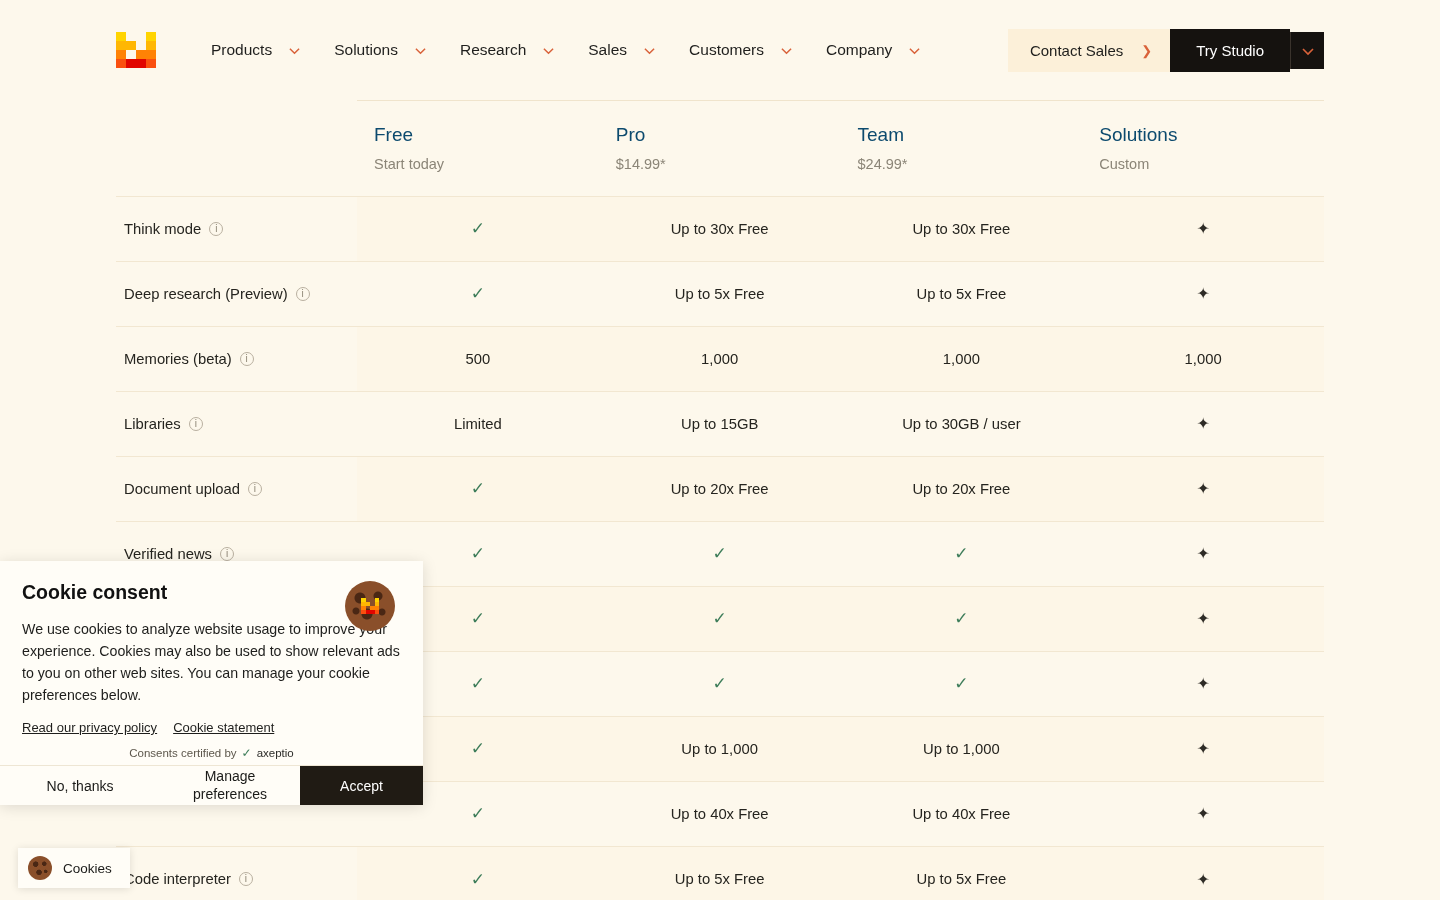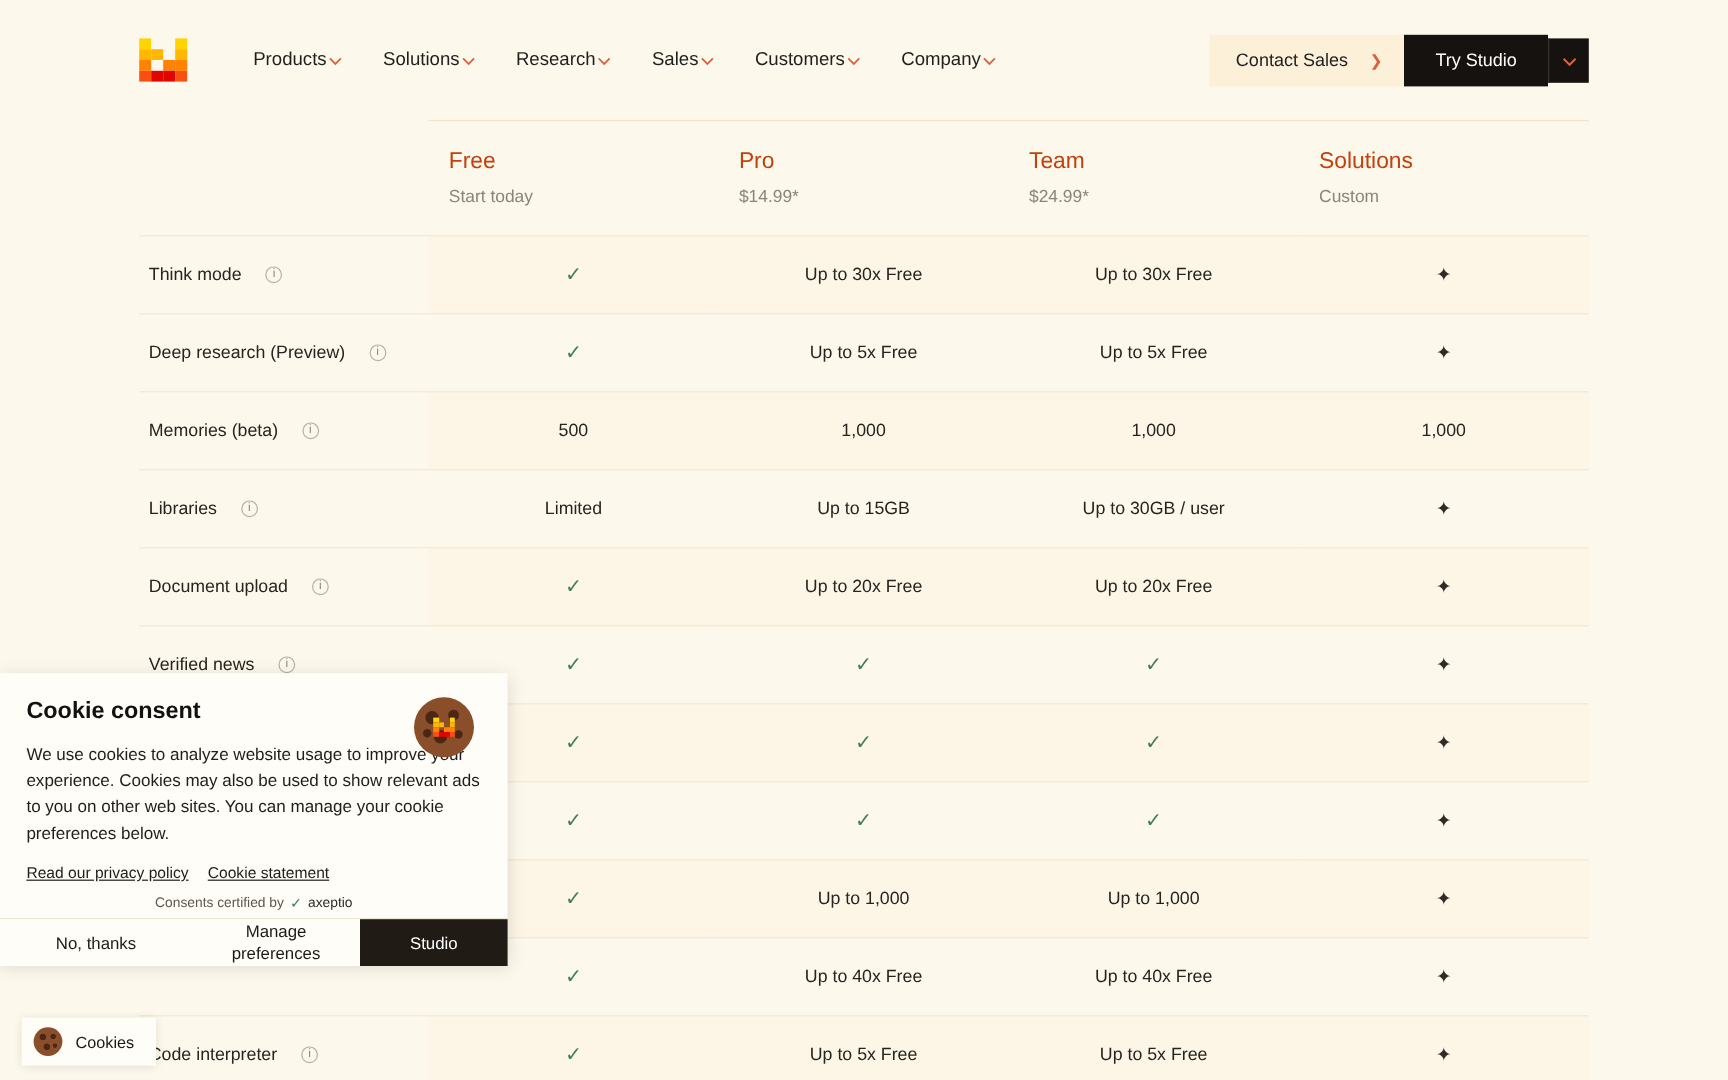--- a/index.html
+++ b/index.html
@@ -34,21 +34,21 @@
   }
   .logo-grid i { display: block; }
   .nav {
     display: flex;
     align-items: center;
     gap: 0px;
   }
   .nav-item {
     display: flex;
     align-items: center;
-    gap: 2px;
+    gap: 17px;
     font-size: 15.5px;
     color: #1f1f1d;
     padding: 8px 17px;
     cursor: pointer;
     white-space: nowrap;
   }
   .chev {
     display: inline-block;
     width: 11px; height: 11px;
     position: relative;
@@ -107,21 +107,21 @@
   .pricing thead th {
     text-align: left;
     padding: 22px 0 24px 0;
     vertical-align: top;
     border-top: 1px solid #f0e4cc;
     font-weight: normal;
   }
   .pricing thead th.first { border-top: none; }
   .plan-name {
     font-size: 19px;
-    color: #c2410c;
+    color: #0c4a6e;
     line-height: 1.25;
     padding-left: 17px;
   }
   .plan-sub {
     font-size: 14.5px;
     color: #8b8577;
     margin-top: 9px;
     padding-left: 17px;
   }
 
@@ -137,21 +137,21 @@
   .pricing tbody tr:nth-child(even) td { background: #fdf8ec; }
   .pricing tbody td.feature {
     text-align: left;
     padding-left: 8px;
     background: #fdf8ec !important;
     border-top: 1px solid #f2e7d1;
   }
   .feature-inner {
     display: flex;
     align-items: center;
-    gap: 20px;
+    gap: 8px;
     font-size: 14.8px;
     color: #25241f;
   }
   .info {
     width: 14px; height: 14px;
     border: 1px solid #b9b0a0;
     border-radius: 50%;
     color: #8e8675;
     font-size: 10px;
     line-height: 12px;
@@ -589,21 +589,21 @@
     </div>
   </div>
   <div class="consents">
     <span>Consents certified by</span>
     <span class="check" style="font-size:12px">✓</span>
     <span class="brand">axeptio</span>
   </div>
   <div class="cookie-actions">
     <button class="btn-nothanks">No, thanks</button>
     <button class="btn-manage">Manage preferences</button>
-    <button class="btn-accept">Studio</button>
+    <button class="btn-accept">Accept</button>
   </div>
 </div>
 
 <div class="cookie-pill">
   <span class="pill-cookie">
       <span class="crumbs"></span>
     </span>
   <span>Cookies</span>
 </div>
 

